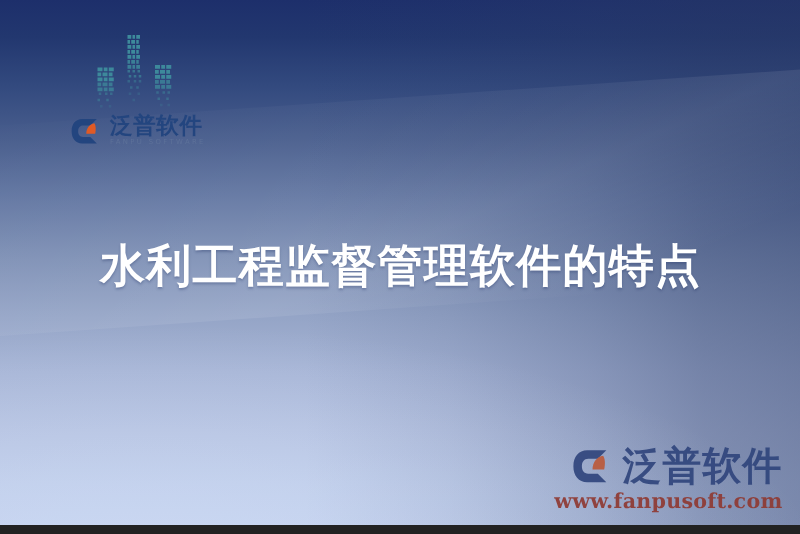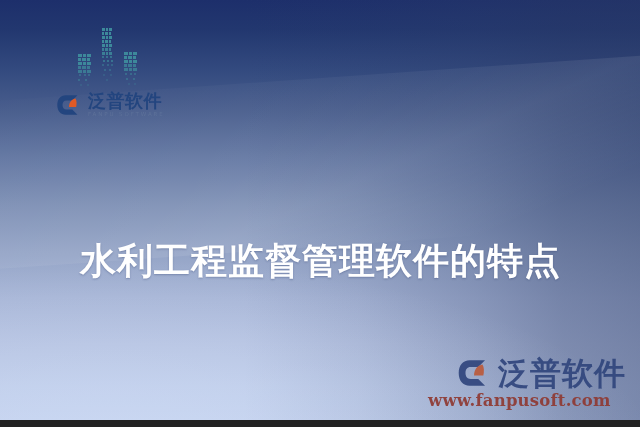--- a/index.html
+++ b/index.html
@@ -108,21 +108,20 @@
   .title {
     position: absolute;
     left: 80px;
     top: 189px;
     font-size: 36px;
     font-weight: bold;
     color: #ffffff;
     letter-spacing: 1px;
     white-space: nowrap;
     text-shadow: 0 1px 2px rgba(30,48,95,0.30);
-    margin-top: 48px;
   }
 
   
   .watermark {
     position: absolute;
     right: 14px;
     bottom: 10px;
     width: 198px;
     opacity: 0.92;
   }
@@ -135,21 +134,21 @@
   .wm-mark { width: 34px; height: 34px; flex: none; }
   .wm-cn {
     font-size: 31px;
     font-weight: bold;
     color: #31467d;
     letter-spacing: 1px;
     white-space: nowrap;
     line-height: 1;
   }
   .wm-url {
-    text-align: left;
+    text-align: right;
     font-family: "DejaVu Serif", "Liberation Serif", serif;
     font-size: 16.5px;
     font-weight: bold;
     color: #8f3a33;
     letter-spacing: 0.2px;
     margin-top: 1px;
     white-space: nowrap;
   }
 </style>
 </head>

